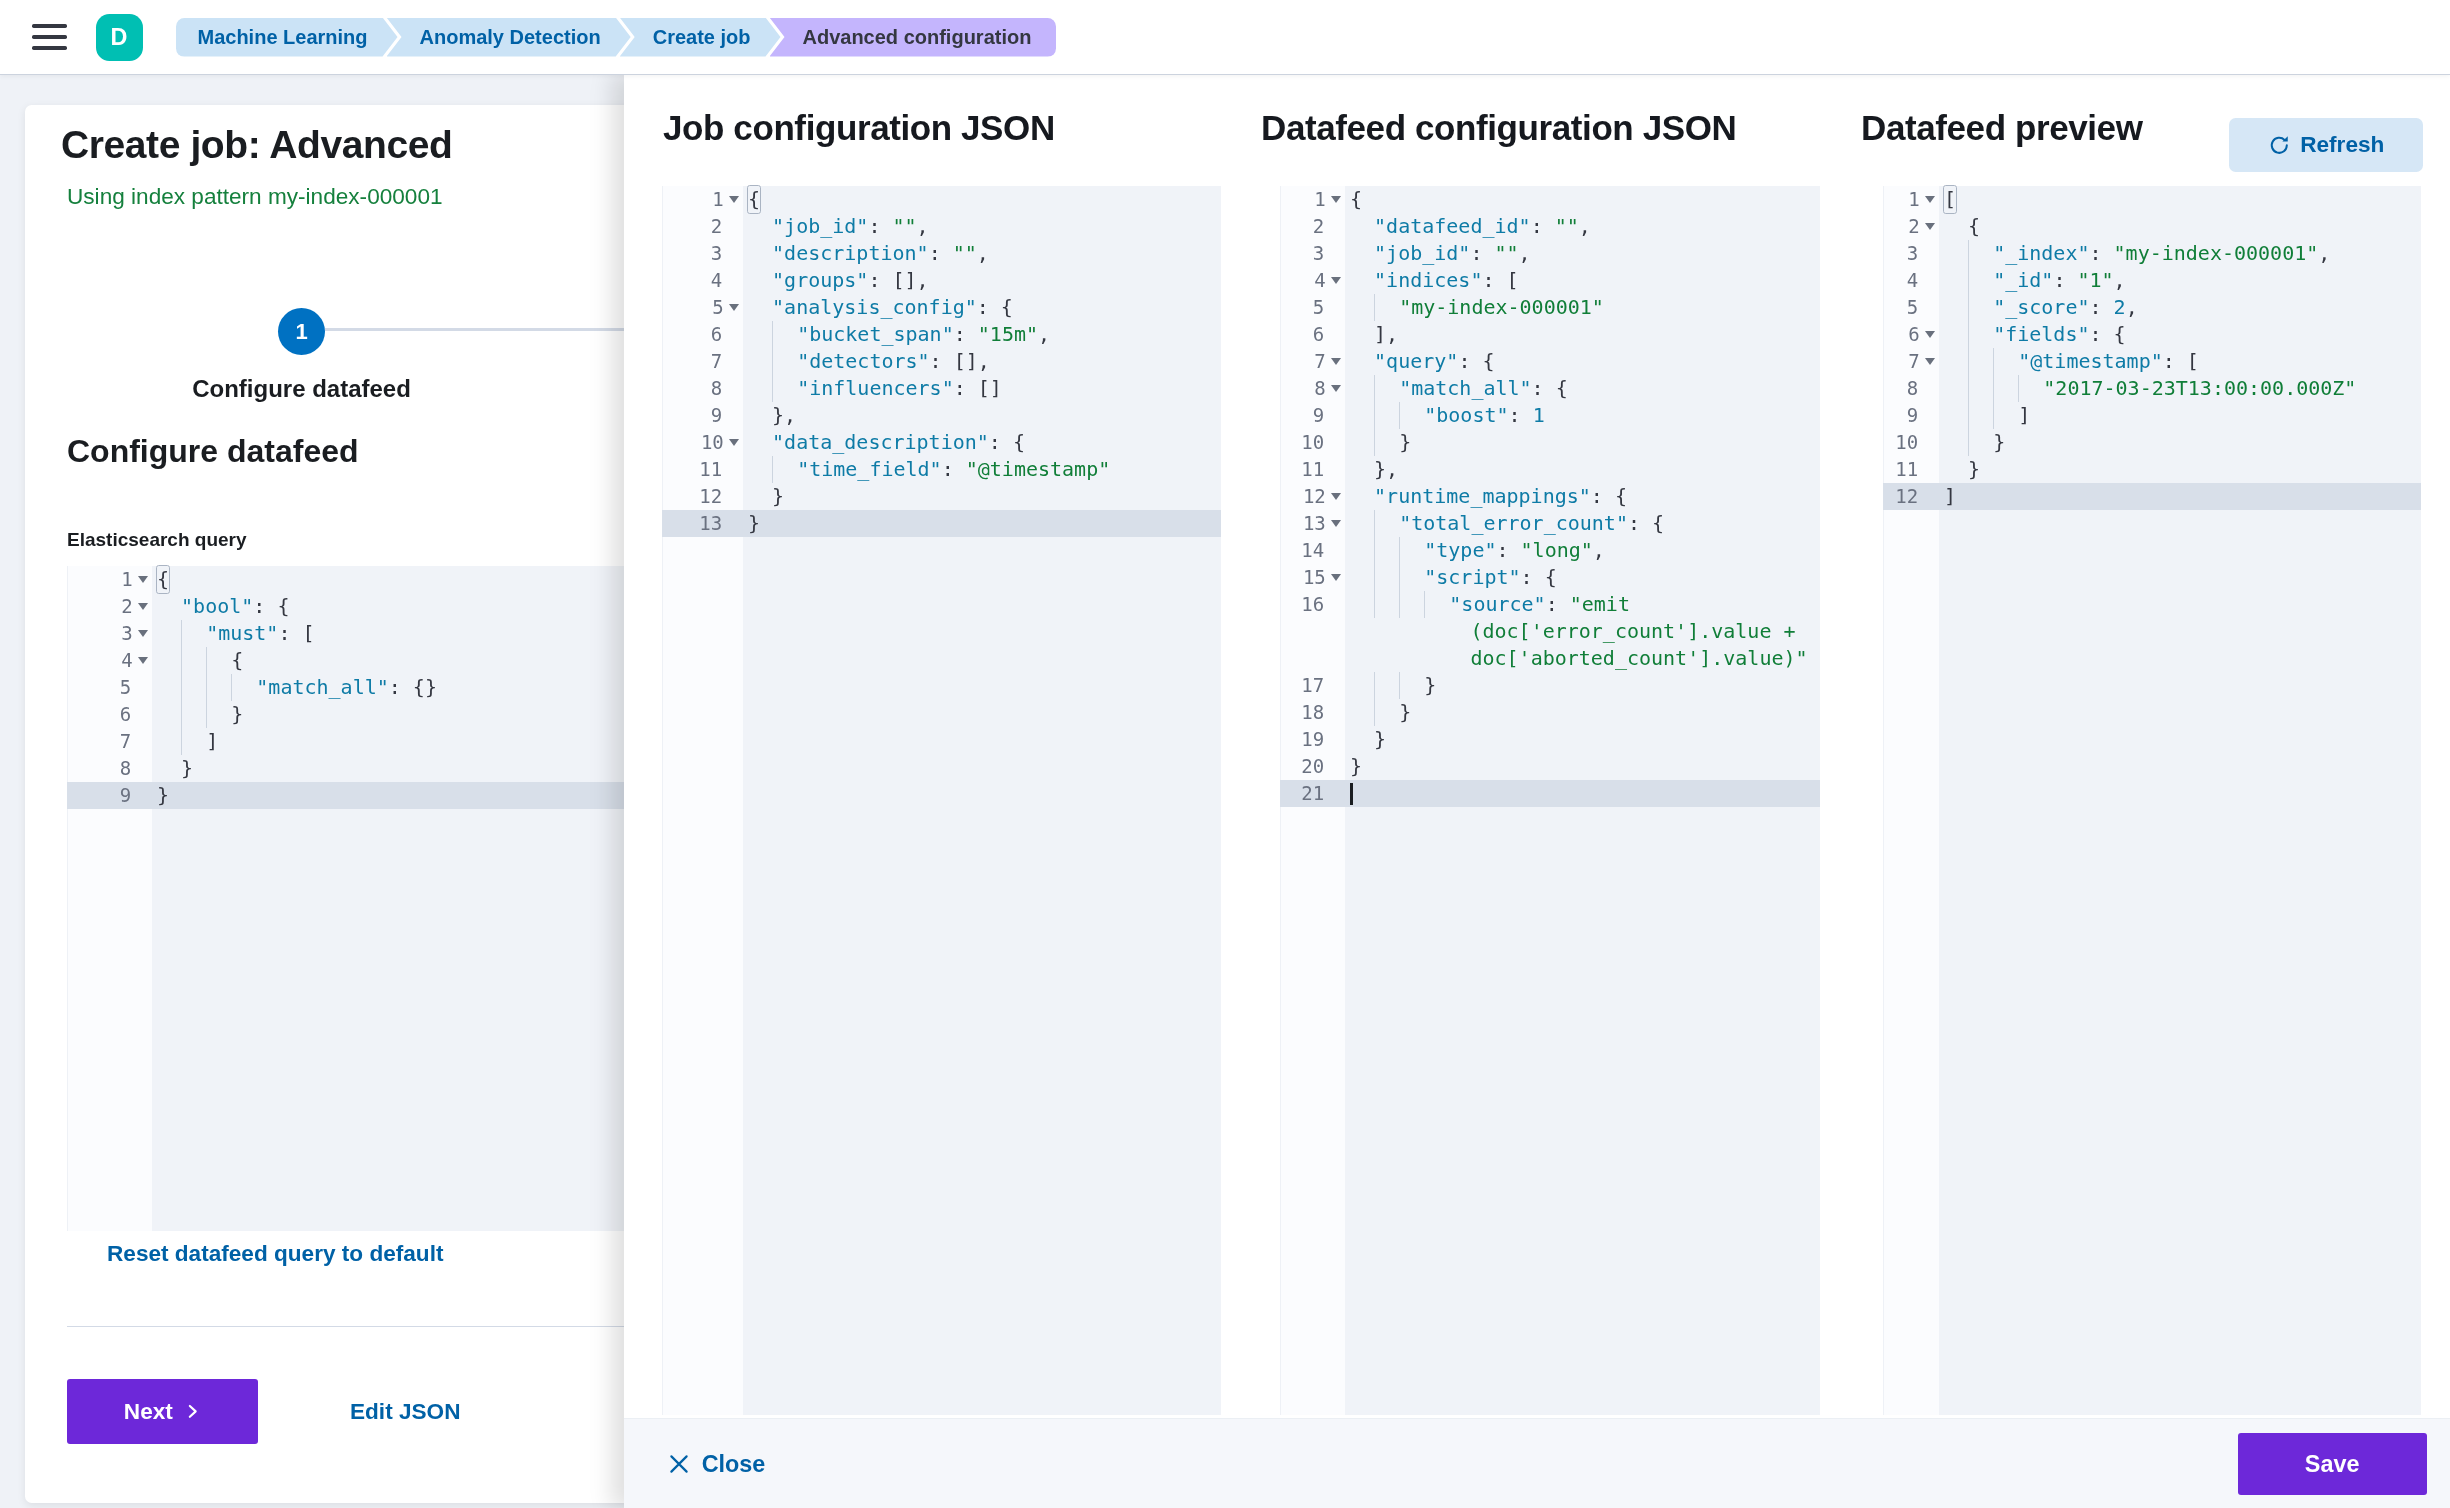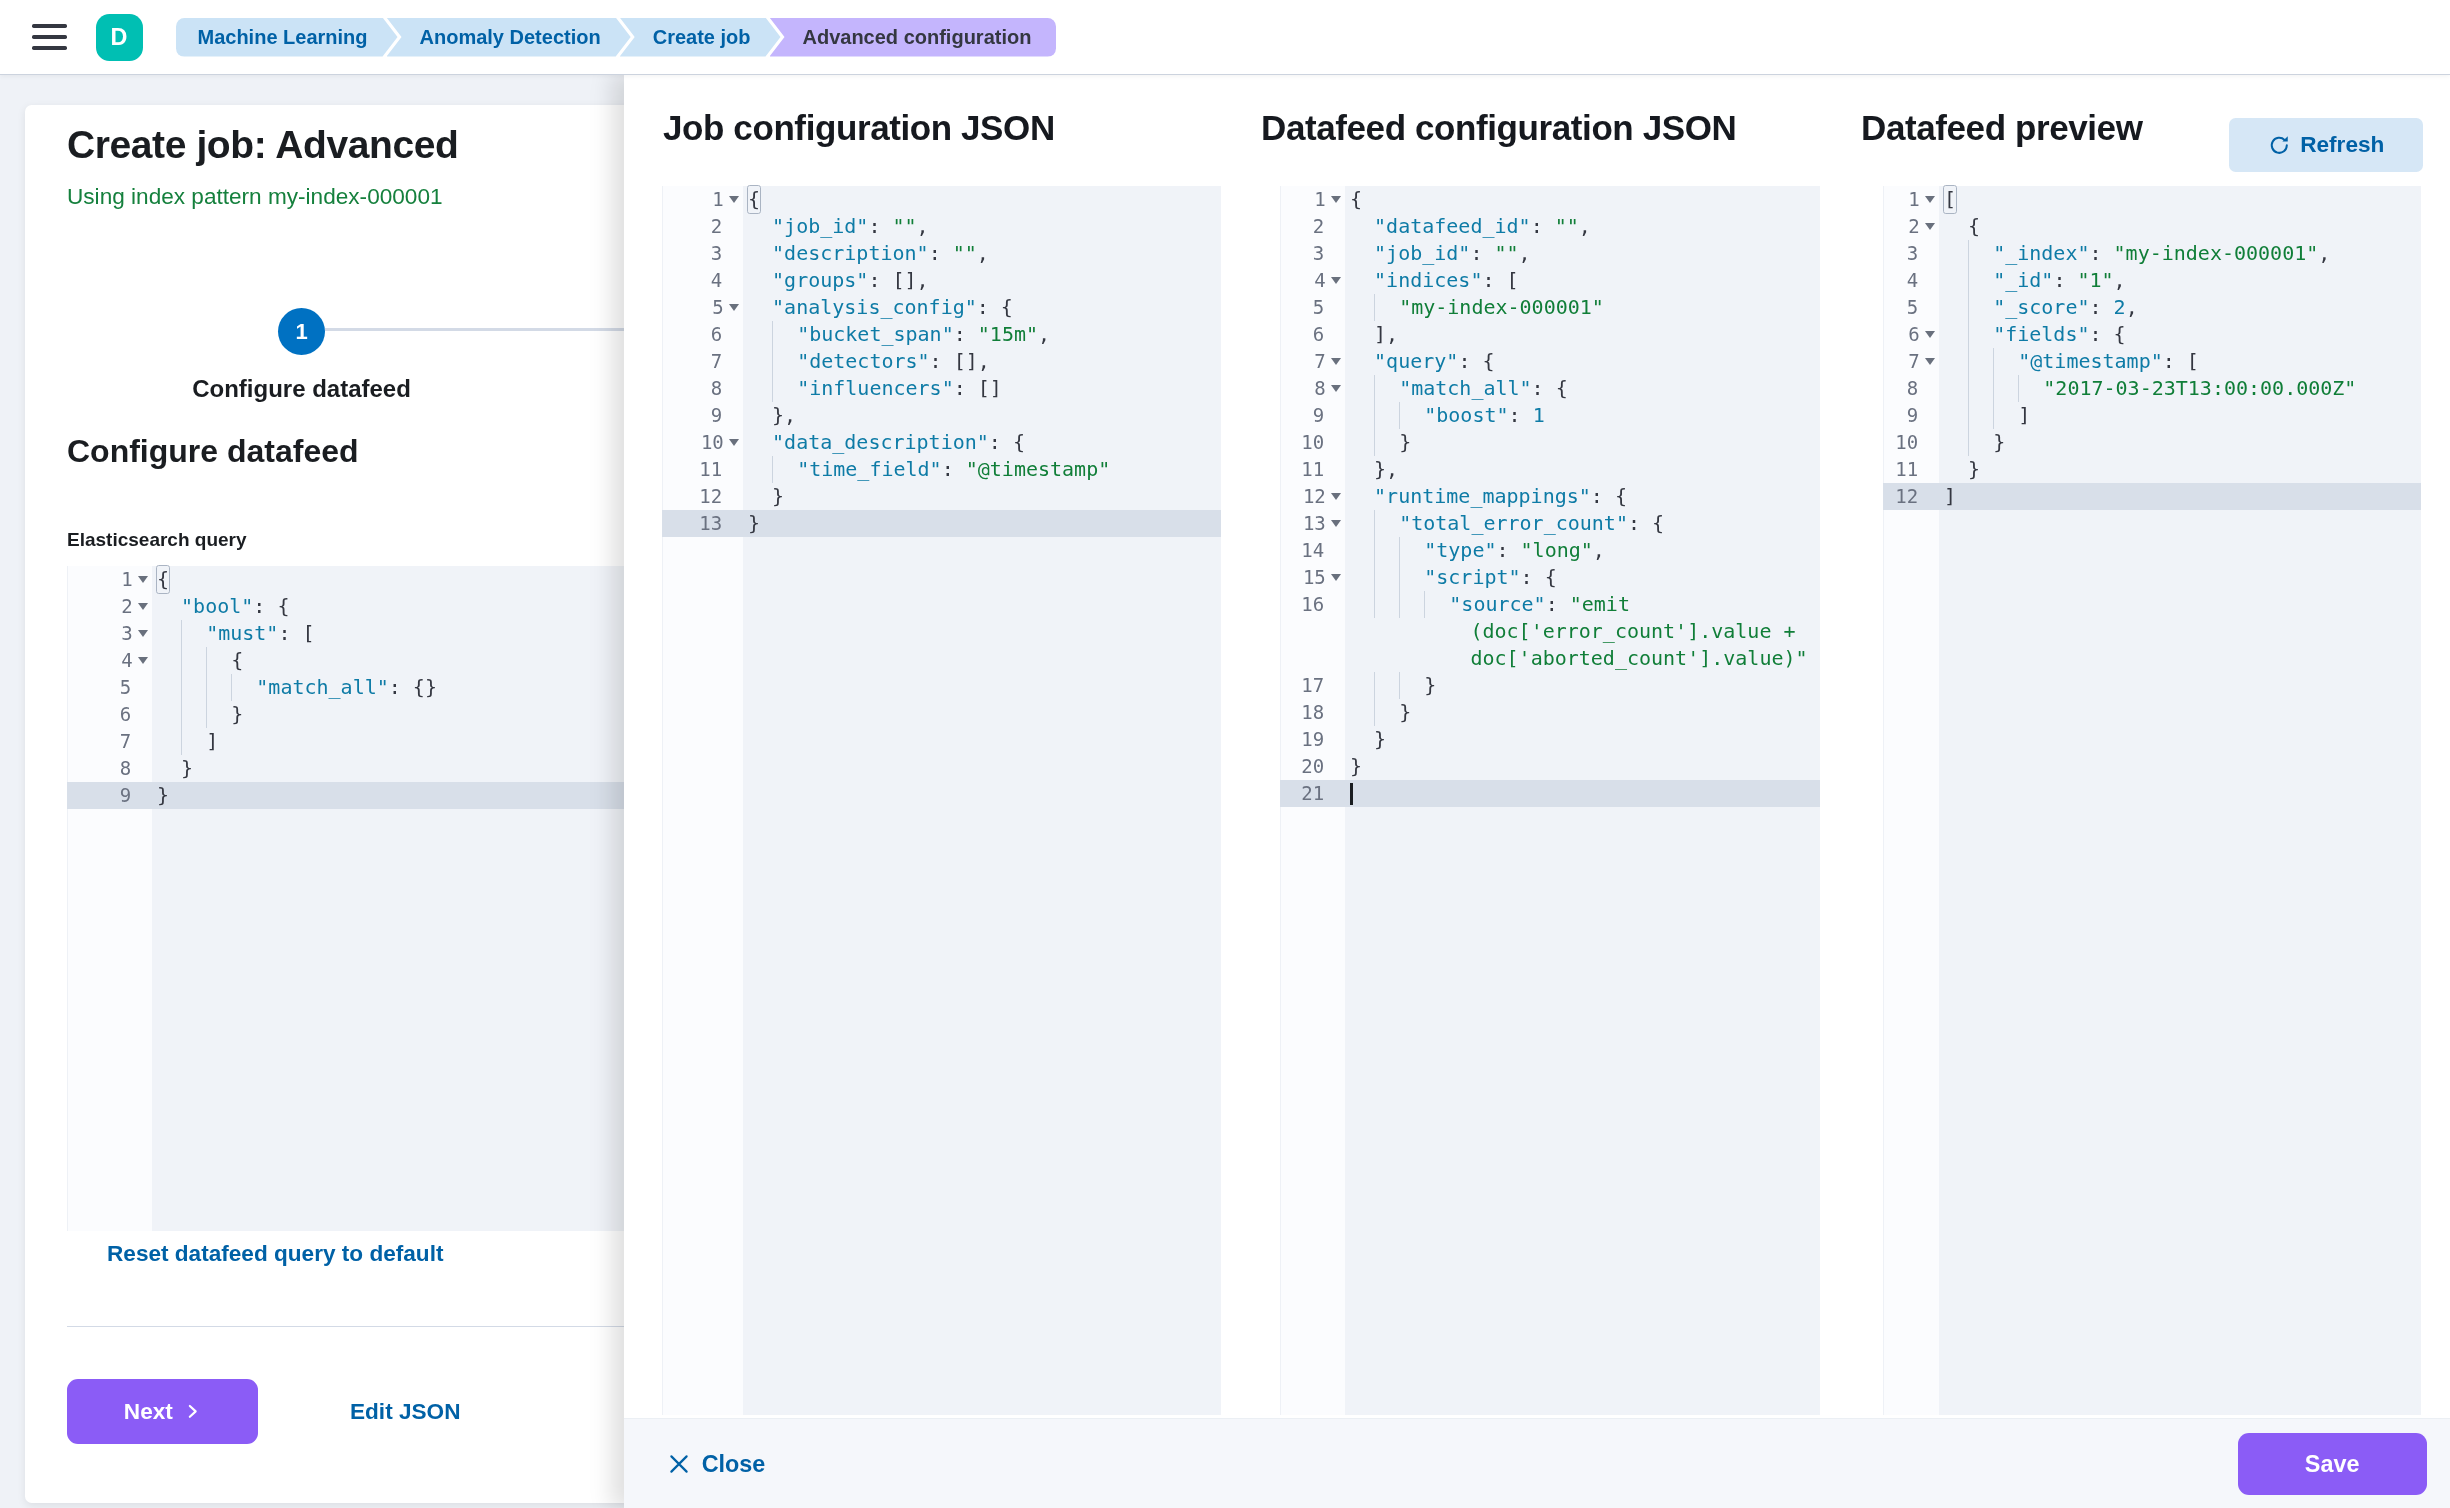--- a/index.html
+++ b/index.html
@@ -22,33 +22,33 @@
   .crumb.first{clip-path:polygon(0 0,calc(100% - 15px) 0,100% 50%,calc(100% - 15px) 100%,0 100%);
     border-radius:8.4px 0 0 8.4px;padding:0 30px 0 22px;}
   .crumb.mid{clip-path:polygon(0 0,calc(100% - 15px) 0,100% 50%,calc(100% - 15px) 100%,0 100%,15px 50%);
     padding:0 30px 0 33px;margin-left:-11px;}
   .crumb.last{clip-path:polygon(0 0,100% 0,100% 100%,0 100%,15px 50%);
     border-radius:0 8.4px 8.4px 0;padding:0 25px 0 33px;margin-left:-11px;
     background:#c4b5fd;color:#343741;}
   
   .card{position:absolute;left:25px;top:105px;width:611px;height:1398px;background:#fff;
     border-radius:6.7px;box-shadow:0 2.5px 8.4px rgba(0,0,0,.08);z-index:5;}
-  .card h1{position:absolute;left:42px;top:18.4px;margin:0;font-size:39px;font-weight:700;color:#1a1d21;letter-spacing:-0.4px;}
+  .card h1{position:absolute;left:36px;top:18.4px;margin:0;font-size:39px;font-weight:700;color:#1a1d21;letter-spacing:-0.4px;}
   .card .subtitle{position:absolute;left:42px;top:79px;margin:0;font-size:22.6px;color:#15803d;}
   .step-line{position:absolute;left:300px;top:223px;right:0;height:2.5px;background:#d3dae6;}
   .step-circle{position:absolute;left:253px;top:203px;width:47px;height:47px;border-radius:50%;
     background:#0071c2;color:#fff;font-size:22px;font-weight:700;display:flex;align-items:center;justify-content:center;cursor:pointer;}
   .step-label{position:absolute;left:151px;top:270px;width:251px;text-align:center;
     font-size:24px;font-weight:700;color:#1a1d21;}
   .card h2{position:absolute;left:42px;top:328px;margin:0;font-size:32px;font-weight:700;color:#1a1d21;}
   .field-label{position:absolute;left:42px;top:424px;font-size:19px;font-weight:700;color:#1a1d21;}
   .link{font-size:22.6px;font-weight:600;color:#0061a6;cursor:pointer;text-decoration:none;margin-left:40px;}
   .reset{position:absolute;left:42px;top:1136px;}
   .divider{position:absolute;left:42px;right:0;top:1221px;height:0;border:none;border-top:1.7px solid #d3dae6;margin:0;}
-  .btn-primary{background:#8b5cf6;color:#fff;border:none;border-radius:11px;
+  .btn-primary{background:#6d28d9;color:#fff;border:none;border-radius:3px;
     font-family:"Liberation Sans",sans-serif;font-size:22.6px;font-weight:600;cursor:pointer;
     display:flex;align-items:center;justify-content:center;gap:11.7px;}
   .next{position:absolute;left:42px;top:1274px;width:191px;height:65px;}
   .editjson{position:absolute;left:285px;top:1274px;height:65px;display:flex;align-items:center;}
   
   .flyout{position:absolute;left:624px;top:74px;right:0;bottom:0;background:#fff;
     box-shadow:-11.7px 0 22px rgba(0,0,0,.13);z-index:20;}
   .fh{position:absolute;top:33px;margin:1px;font-size:35px;font-weight:700;color:#16191f;letter-spacing:-0.4px;}
   .fh1{left:38px;} .fh2{left:636px;} .fh3{left:1236px;}
   .btn-refresh{position:absolute;left:1605px;top:44px;width:194px;height:54px;border:none;border-radius:6.7px;

